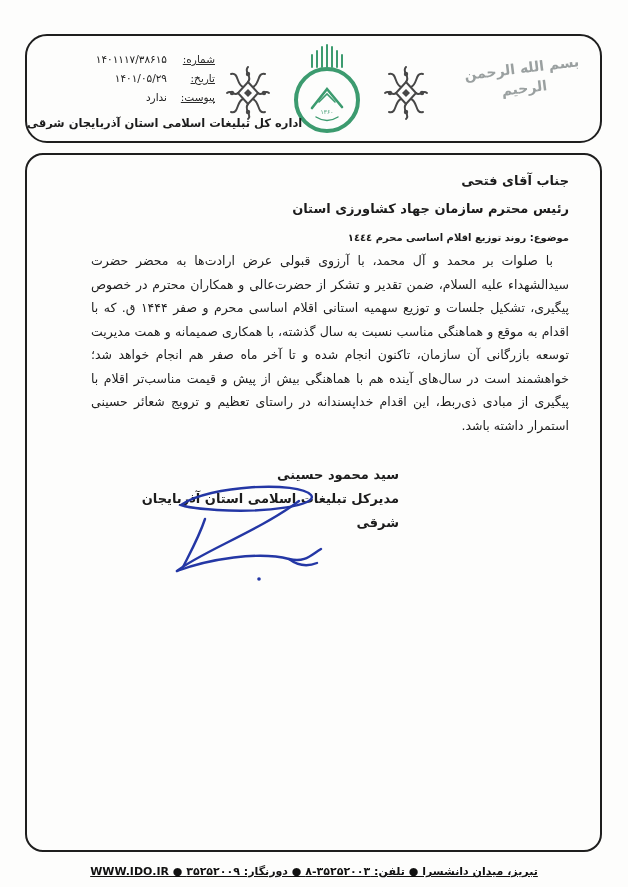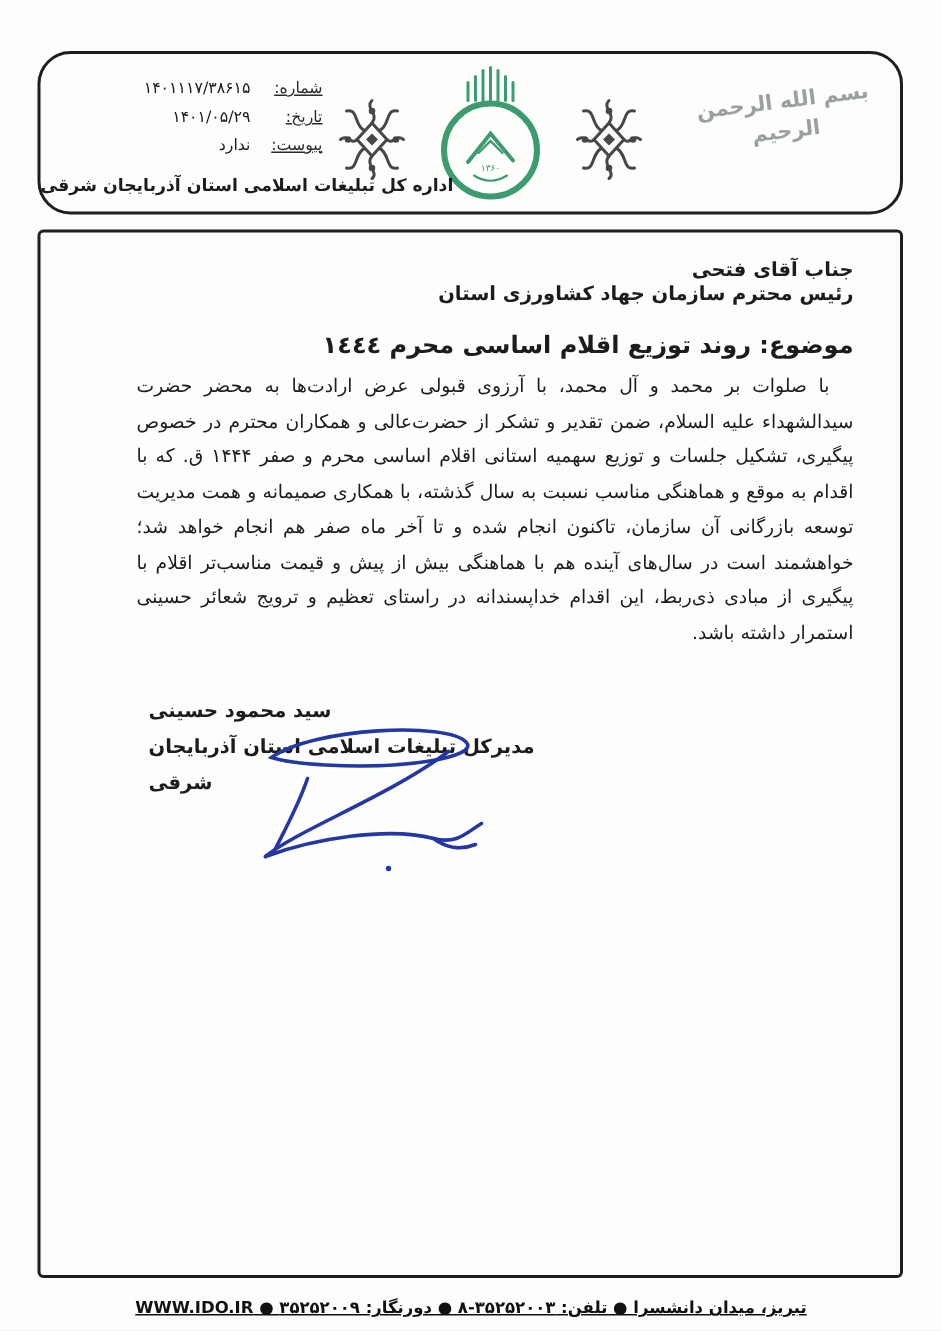--- a/index.html
+++ b/index.html
@@ -48,41 +48,41 @@
     position:absolute; bottom:11px; left:0;
     width:100%; text-align:left;
     font-size:11.5px; font-weight:bold;
     direction:rtl;
   }
   
   .body-box {
     position:absolute; left:25px; top:153px;
     width:577px; height:699px;
     border:2px solid #1e1e1e;
-    border-radius:4px;
+    border-radius:18px;
     background:#fdfdfc;
     padding:16px 31px 0 31px;
     direction:rtl;
   }
   .recipient-name   { font-size:13px; font-weight:bold; margin-top:2px; }
-  .recipient-title  { font-size:13px; font-weight:bold; margin-top:1px; }
-  .subject          { font-size:16px; font-weight:bold; margin-top:16px; }
+  .recipient-title  { font-size:13px; font-weight:bold; margin-top:13px; }
+  .subject          { font-size:10px; font-weight:bold; margin-top:16px; }
   .salutation       { font-size:12.5px; margin-top:33px; }
   .body-text {
     margin-top:6px;
     font-size:12.5px;
     line-height:23.5px;
     text-align:justify;
     text-indent:16px;
     margin-left:33px;
   }
   .sign-block {
     position:absolute; left:72px; top:308px;
     width:300px;
-    text-align:left;
+    text-align:right;
     font-weight:bold; font-size:13px;
     line-height:24px;
   }
   .signature-svg {
     position:absolute; left:40px; top:16px;
     pointer-events:none;
   }
   
   .footer {
     position:absolute; bottom:9px; left:0;

